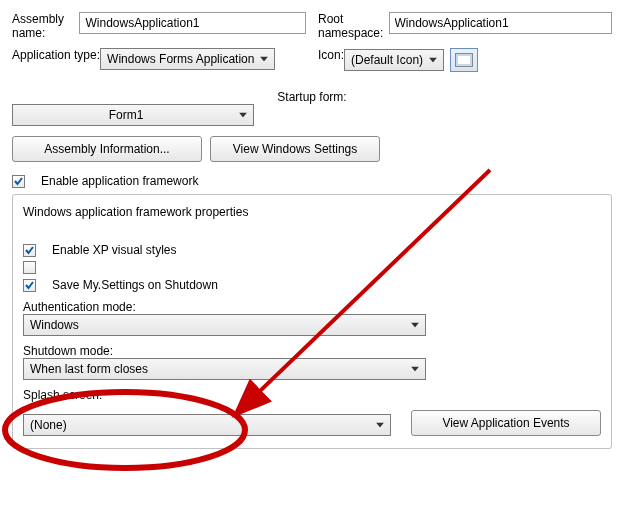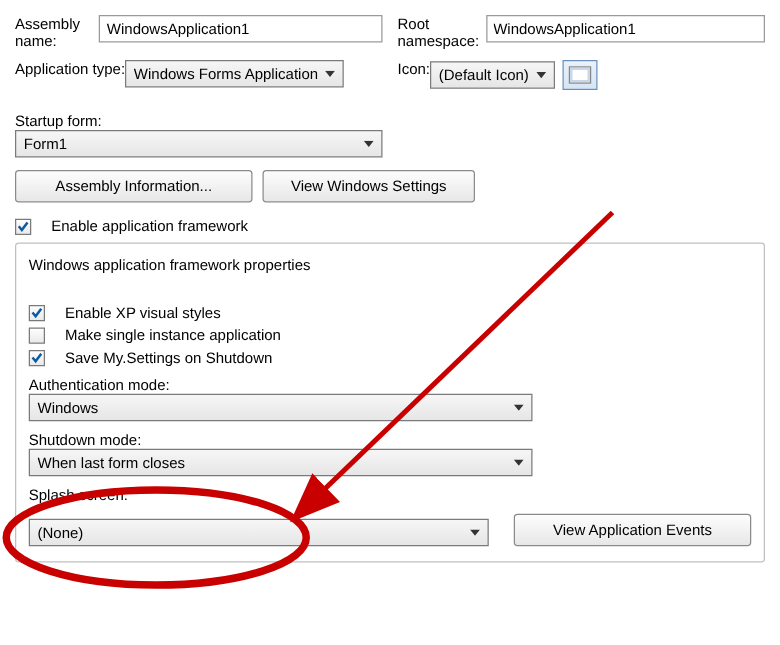--- a/index.html
+++ b/index.html
@@ -142,23 +142,23 @@
             </svg>
         </span>
       </div>
       <div class="icon-thumb">
         <div class="icon-thumb-inner"></div>
       </div>
     </div>
   </div>
 </div>
 
-<div class="field-block" style="margin-top:18px;">
+<div class="field-block" style="margin-top:18px;text-align:center;">
   <span class="label">Startup form:</span>
-  <div class="dropdown" style="width:294px">
+  <div class="dropdown" style="width:242px">
     <span class="dd-text">Form1</span>
     <span class="dd-arrow">
       <svg width="8" height="5">
           <path d="M0 0 L8 0 L4 5 Z" fill="#333"></path>
         </svg>
     </span>
   </div>
 </div>
 
 <div class="btn-row">
@@ -182,21 +182,20 @@
     <span class="checkbox">
       <svg width="11" height="11">
           <path d="M2 5 L4.5 8 L9 2" stroke="#0a5aa6" stroke-width="2" fill="none"></path>
         </svg>
     </span>
     <span>Enable XP visual styles</span>
   </div>
 
   <div class="checkbox-row">
     <span class="checkbox"></span>
-    <span>Make single instance application</span>
   </div>
 
   <div class="checkbox-row">
     <span class="checkbox">
       <svg width="11" height="11">
           <path d="M2 5 L4.5 8 L9 2" stroke="#0a5aa6" stroke-width="2" fill="none"></path>
         </svg>
     </span>
     <span>Save My.Settings on Shutdown</span>
   </div>

